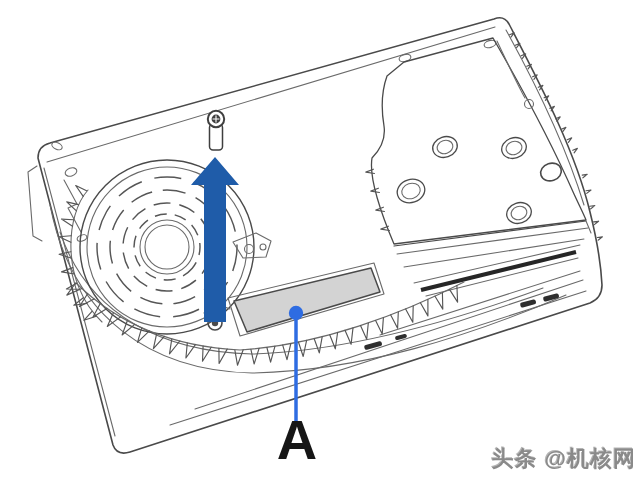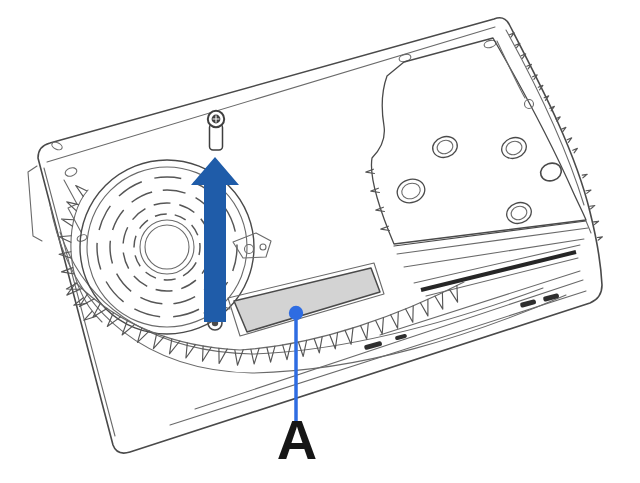--- a/index.html
+++ b/index.html
@@ -185,13 +185,14 @@
       <path d="M 216,115.6 L 216,122.4 M 212.6,119 L 219.4,119" stroke="#ffffff" stroke-width="1.1" fill="none"></path>
     </g>
 
     <g>
       <line x1="296" y1="315" x2="296" y2="424" stroke-width="3.5" stroke="#2e6ce2"></line>
       <circle cx="296" cy="313" r="7.2" fill="#2e6ce2"></circle>
     </g>
   </svg>
 
   <div id="callout-label">A</div>
+  <div id="watermark">头条 @机核网</div>
 </div>
 
 </body></html>

